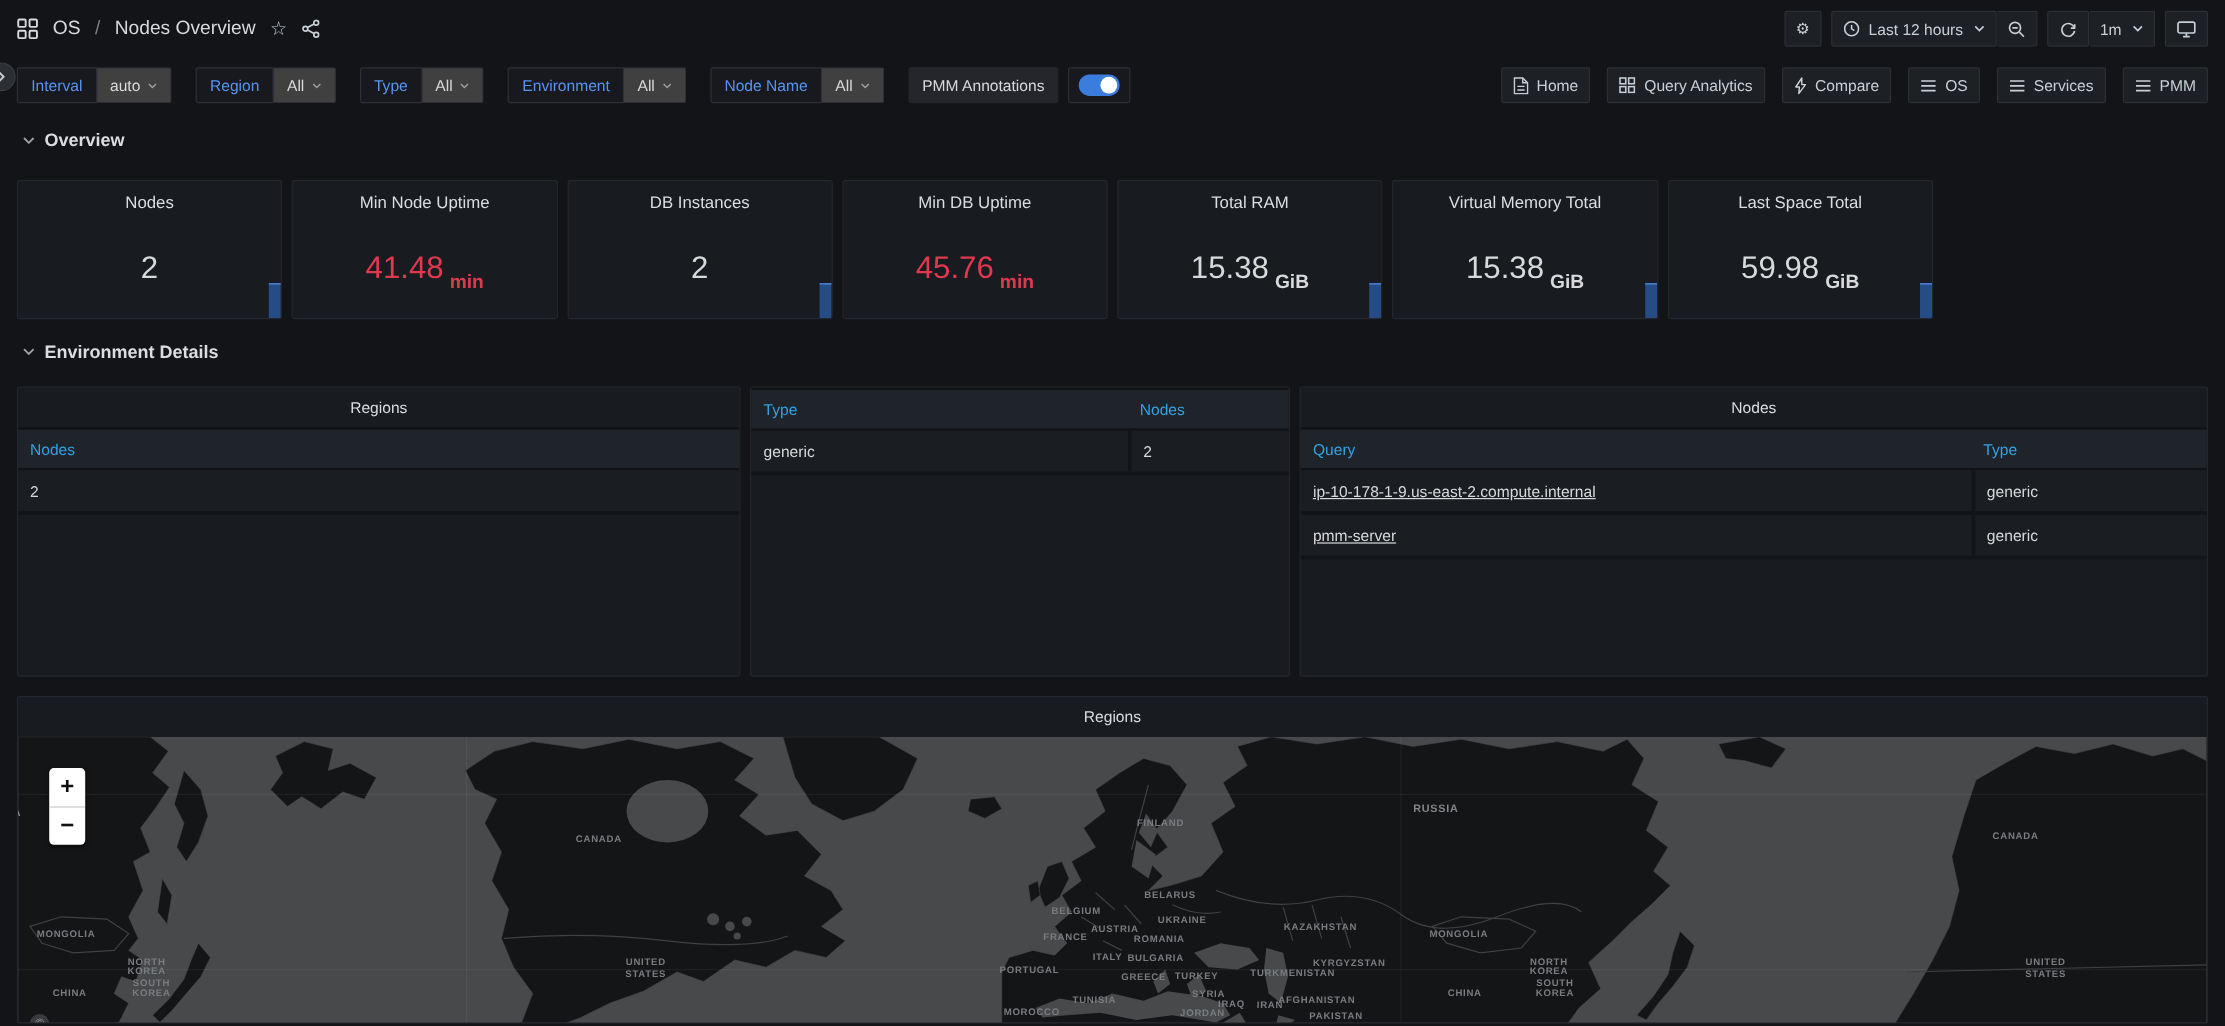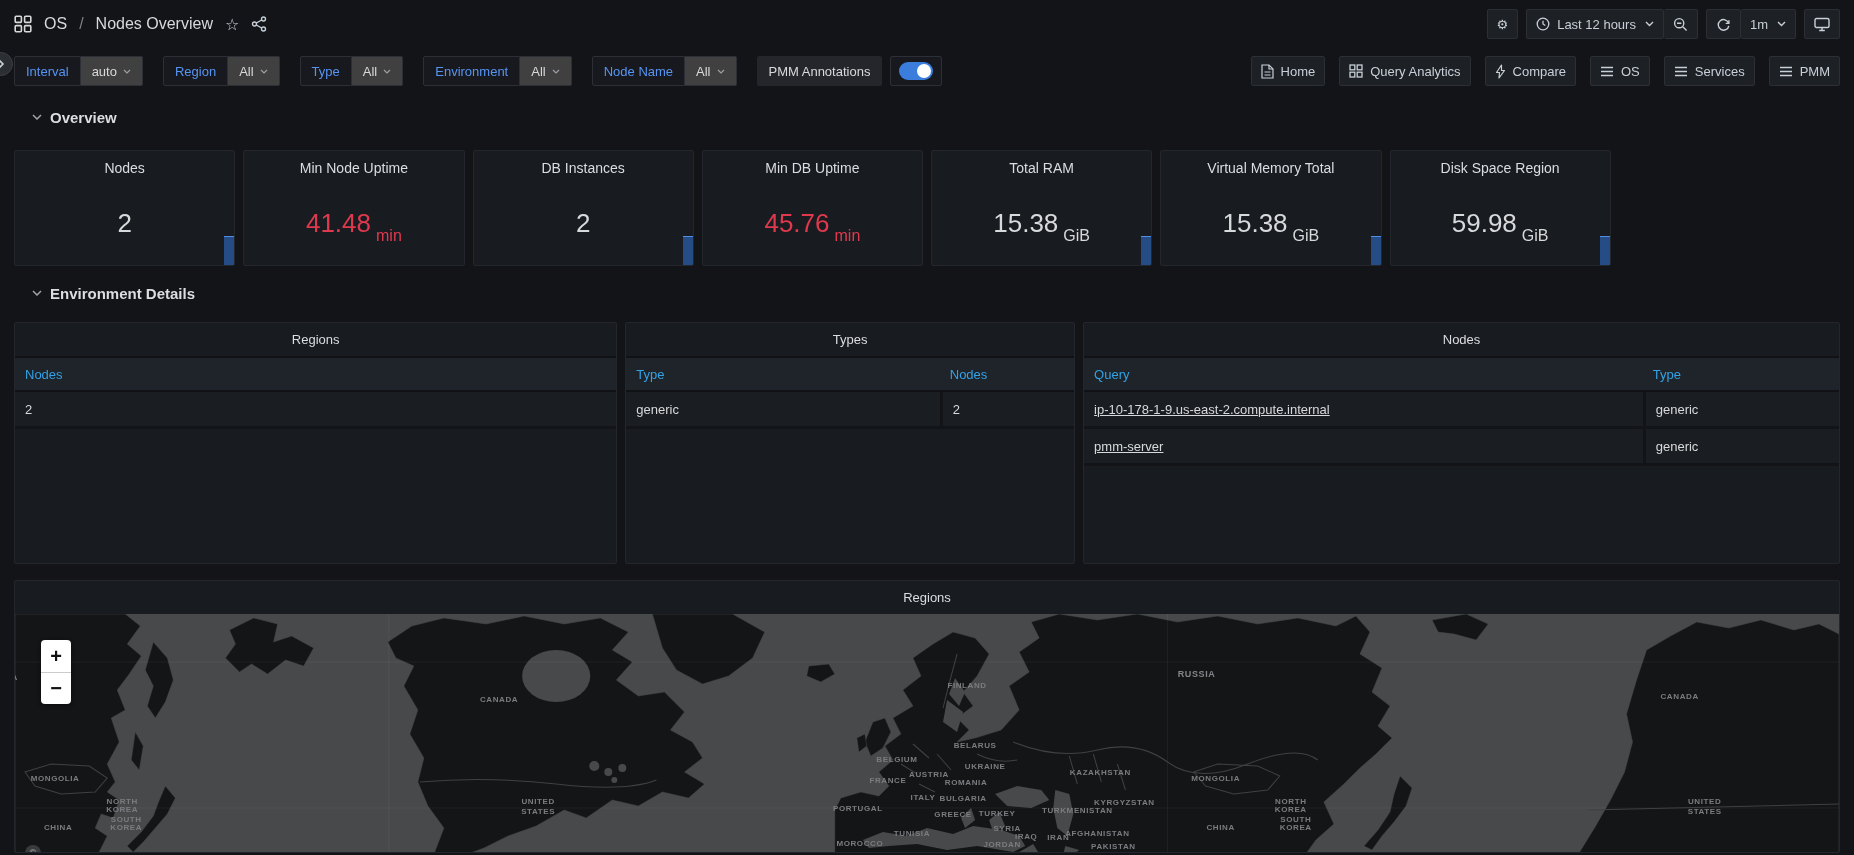--- a/index.html
+++ b/index.html
@@ -32,31 +32,31 @@
     font-size:13px;border:1px solid var(--chip-border);background:#17191e;border-radius:2px;cursor:pointer}
   .chip.lbl{color:var(--accent);font-weight:500;border-radius:2px 0 0 2px}
   .chip.val{color:var(--txt);background:#404040;border-left:none;border-radius:0 2px 2px 0}
   .chip.plain{background:#24262c;border-color:#24262c;color:var(--txt);font-weight:500;cursor:default}
   .toggle-chip{height:30px;width:52px;display:flex;align-items:center;justify-content:center;
     border:1px solid var(--chip-border);background:#17191e;border-radius:2px;cursor:pointer}
   .switch{width:34px;height:18px;border-radius:9px;background:var(--toggle);position:relative}
   .switch .knob{position:absolute;right:2px;top:2px;width:14px;height:14px;border-radius:50%;background:#fff}
   .navbtns{display:flex;align-items:center;gap:14px}
   
-  .section-h{display:flex;align-items:center;gap:8px;padding:0 32px;height:30px;cursor:pointer}
+  .section-h{display:flex;align-items:center;gap:8px;padding:0 19px;height:30px;cursor:pointer}
   .section-h .name{font-size:15px;font-weight:700;color:#dcdde0}
   .sect-caret{color:#9fa3a8}
   
   .stats{display:grid;grid-template-columns:repeat(8,1fr);gap:8px;margin:18px 14px 0 14px;height:116px}
   .stat{position:relative;background:var(--panel);border:1px solid var(--panel-border);border-radius:2px;
     display:flex;flex-direction:column;overflow:hidden}
   .stat .ptitle{text-align:center;font-size:14px;font-weight:500;color:#dcdde0;padding-top:9px}
   .stat .vwrap{flex:1;display:flex;align-items:center;justify-content:center;gap:5px;padding-top:6px}
   .stat .value{font-size:26px;font-weight:500;color:var(--txt)}
-  .stat .unit{font-size:16px;font-weight:400;color:var(--txt);align-self:center;margin-top:24px}
+  .stat .unit{font-size:16px;font-weight:700;color:var(--txt);align-self:center;margin-top:24px}
   .stat.alert .value,.stat.alert .unit{color:var(--red)}
   .spark{position:absolute;right:0;bottom:0;width:10px;height:29px;background:var(--spark);
     border-top:1px solid rgba(87,148,242,.9)}
   
   .tables{display:flex;gap:8px;margin:14px 14px 0 14px;height:242px}
   .tpanel{background:var(--panel);border:1px solid var(--panel-border);border-radius:2px;overflow:hidden;
     display:flex;flex-direction:column}
   .tpanel.w1{flex:603 0 0}.tpanel.w2{flex:449 0 0}.tpanel.w3{flex:757 0 0}
   .tpanel .ptitle{height:33px;display:flex;align-items:center;justify-content:center;
     font-size:13px;font-weight:500;color:#dcdde0}
@@ -340,21 +340,21 @@
   </div>
   <div class="stat">
     <div class="ptitle">Virtual Memory Total</div>
     <div class="vwrap">
         <span class="value">15.38</span>
       <span class="unit">GiB</span>
       </div>
     <div class="spark"></div>
   </div>
   <div class="stat">
-    <div class="ptitle">Disk Space Region</div>
+    <div class="ptitle">Last Space Total</div>
     <div class="vwrap">
         <span class="value">59.98</span>
       <span class="unit">GiB</span>
       </div>
     <div class="spark"></div>
   </div>
 </div>
 
 <div class="section-h" style="margin-top:12px">
   <span class="icon sect-caret">
@@ -370,21 +370,20 @@
     <div class="ptitle">Regions</div>
     <div class="thead">
       <div class="th" style="width:100%">Nodes</div>
     </div>
     <div class="trow">
       <div class="td" style="width:100%">2</div>
     </div>
   </div>
 
   <div class="tpanel w2">
-    <div class="ptitle">Types</div>
     <div class="thead">
       <div class="th c70">Type</div>
       <div class="th c30">Nodes</div>
     </div>
     <div class="trow">
       <div class="td c70">generic</div>
       <div class="td c30">2</div>
     </div>
   </div>
 

